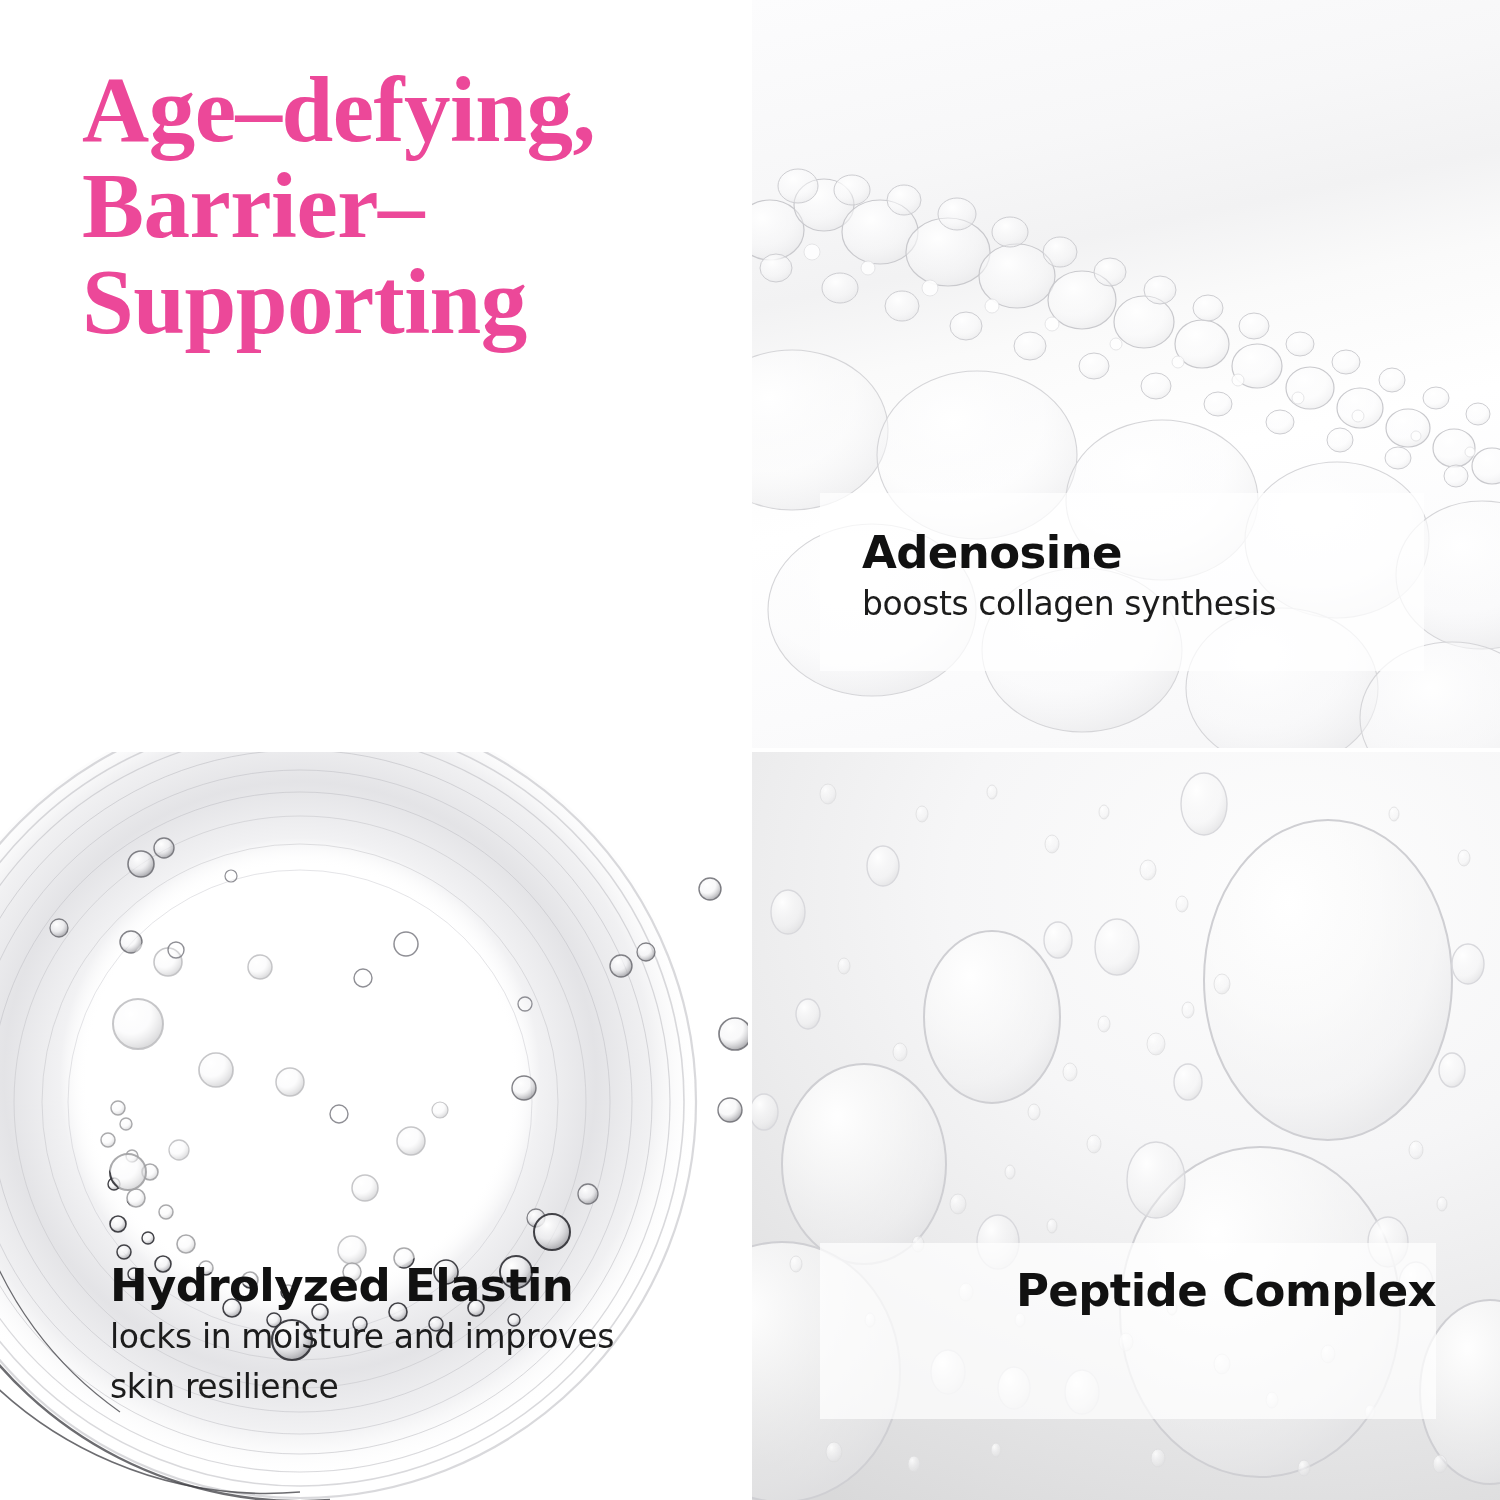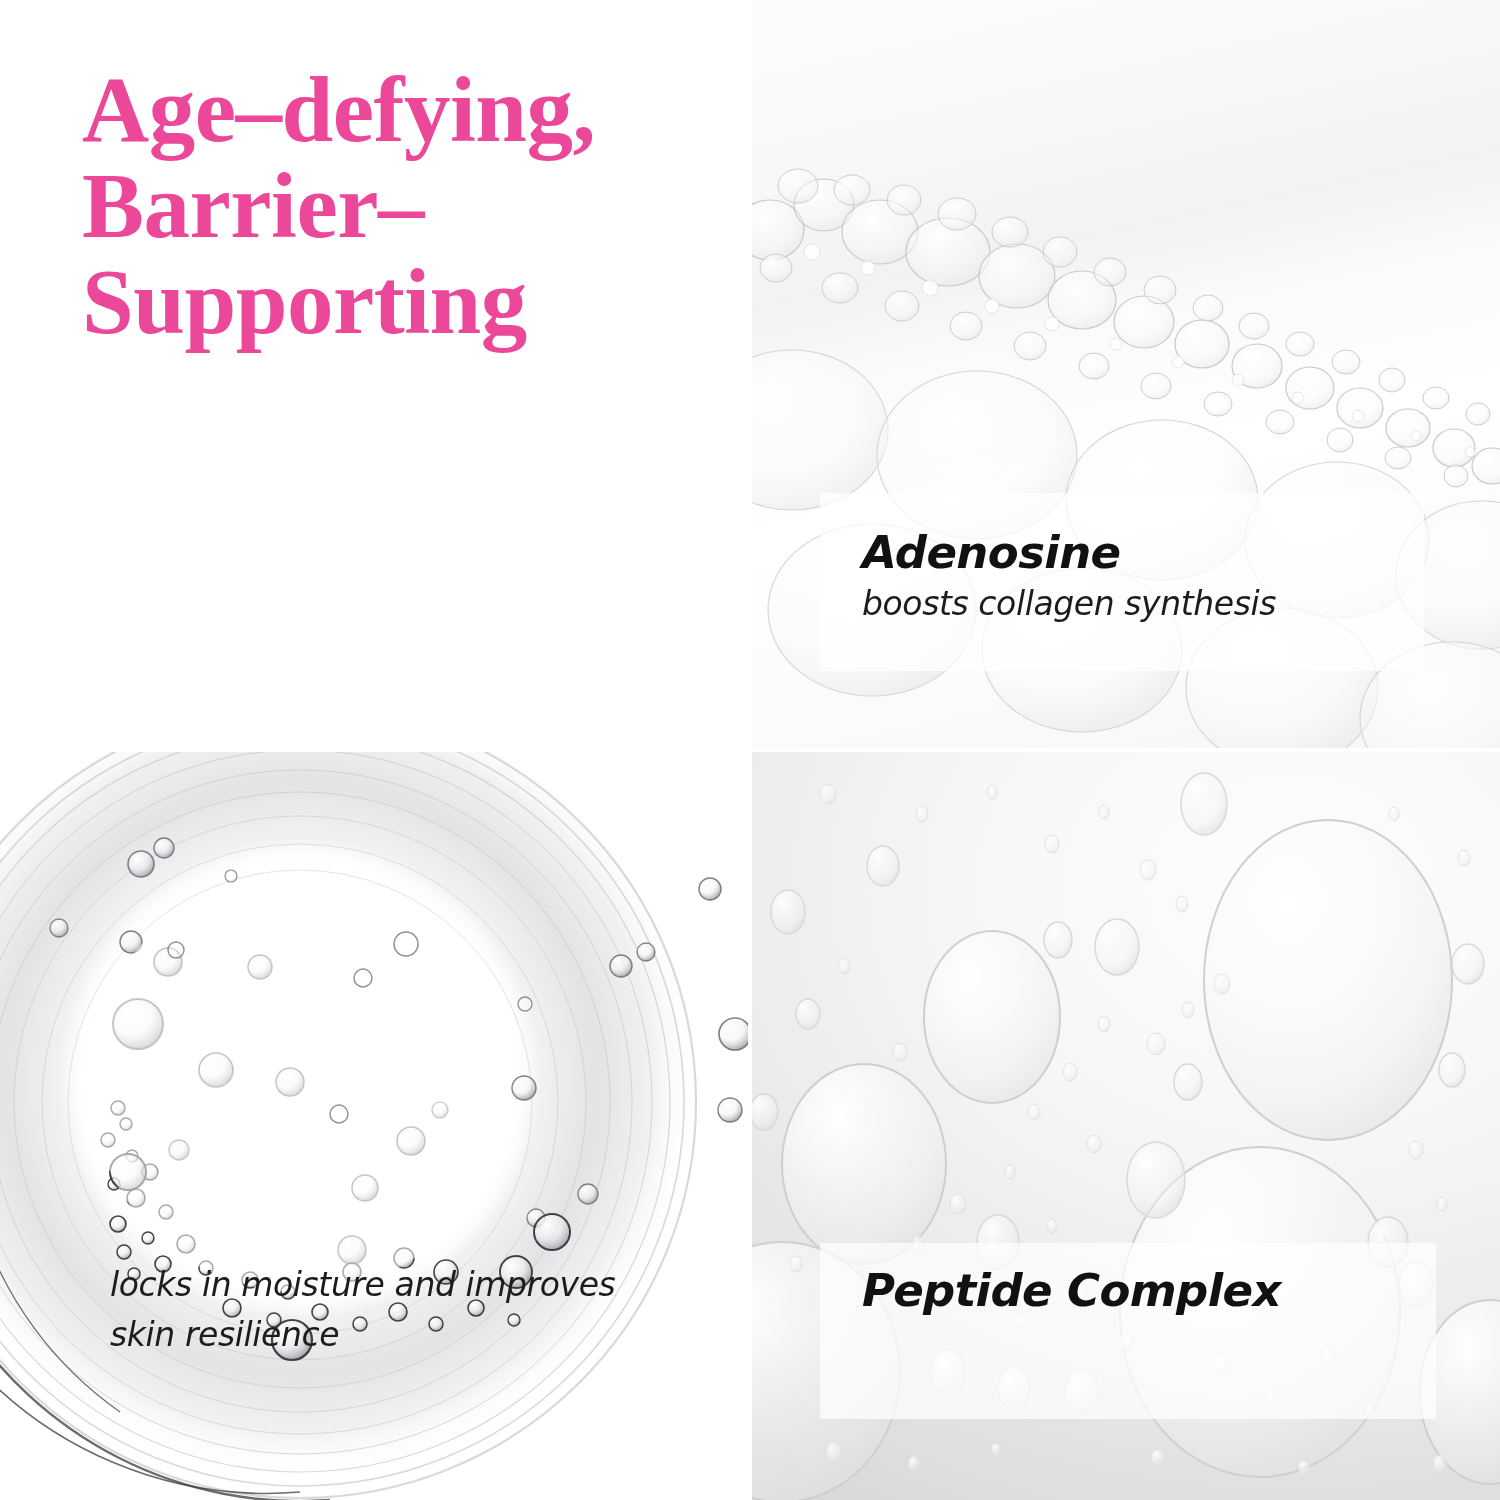--- a/index.html
+++ b/index.html
@@ -70,21 +70,20 @@
     position: absolute; inset: 0;
     background:
       radial-gradient(120% 95% at 72% 18%, #fdfdfd 0%, #f6f6f7 38%, #ececed 62%, #e2e2e3 82%, #d9d9da 100%),
       linear-gradient(180deg, #fafafa 0%, #efefef 55%, #dcdcdc 100%);
   }
 
   
   .caption {
     position: absolute;
     box-sizing: border-box;
-    font-style: italic;
   }
   .caption.band {
     background: rgba(255,255,255,0.72);
   }
   .caption .ing-title {
     font-family: "DejaVu Sans", "Liberation Sans", sans-serif;
     font-weight: bold;
     font-size: 45px;
     line-height: 52px;
     color: #111111;
@@ -95,21 +94,21 @@
     font-family: "DejaVu Sans", "Liberation Sans", sans-serif;
     font-weight: 400;
     font-size: 33px;
     line-height: 50px;
     color: #1c1c1c;
     letter-spacing: -0.4px;
     white-space: pre-line;
   }
 
   #cap-adenosine { left: 68px;  top: 493px;  width: 604px; height: 178px; padding: 34px 0 0 42px; }
-  #cap-peptide   { left: 68px;  top: 491px;  width: 616px; height: 176px; padding: 22px 0 0 42px; }
+  #cap-peptide   { left: 68px;  top: 491px;  width: 616px; height: 176px; padding: 22px 0 0 42px; text-align: right; }
   #cap-elastin   { left: 110px; top: 508px;  width: 600px; }
 </style>
 </head>
 <body>
 
 <div id="canvas">
 
   <div class="quad" id="quad-headline">
     <div id="headline">Age–defying,
 Barrier–
@@ -327,20 +326,21 @@
             <circle cx="406" cy="192" r="12" stroke-width="1.5"></circle>
             <circle cx="231" cy="124" r="6" stroke-width="1.2"></circle>
             <circle cx="525" cy="252" r="7" stroke-width="1.3"></circle>
             <circle cx="339" cy="362" r="9" stroke-width="1.4"></circle>
           </g>
         </g>
       </svg>
     </div>
 
     <div class="caption" id="cap-elastin">
+      <div class="ing-title">Hydrolyzed Elastin</div>
       <div class="ing-desc">locks in moisture and improves
 skin resilience</div>
     </div>
   </div>
 
   <div class="quad" id="quad-peptide">
     <div class="photo">
       <div id="drops-bg"></div>
       <svg id="drops-svg" viewBox="0 0 748 748" preserveAspectRatio="none">
         <defs>

